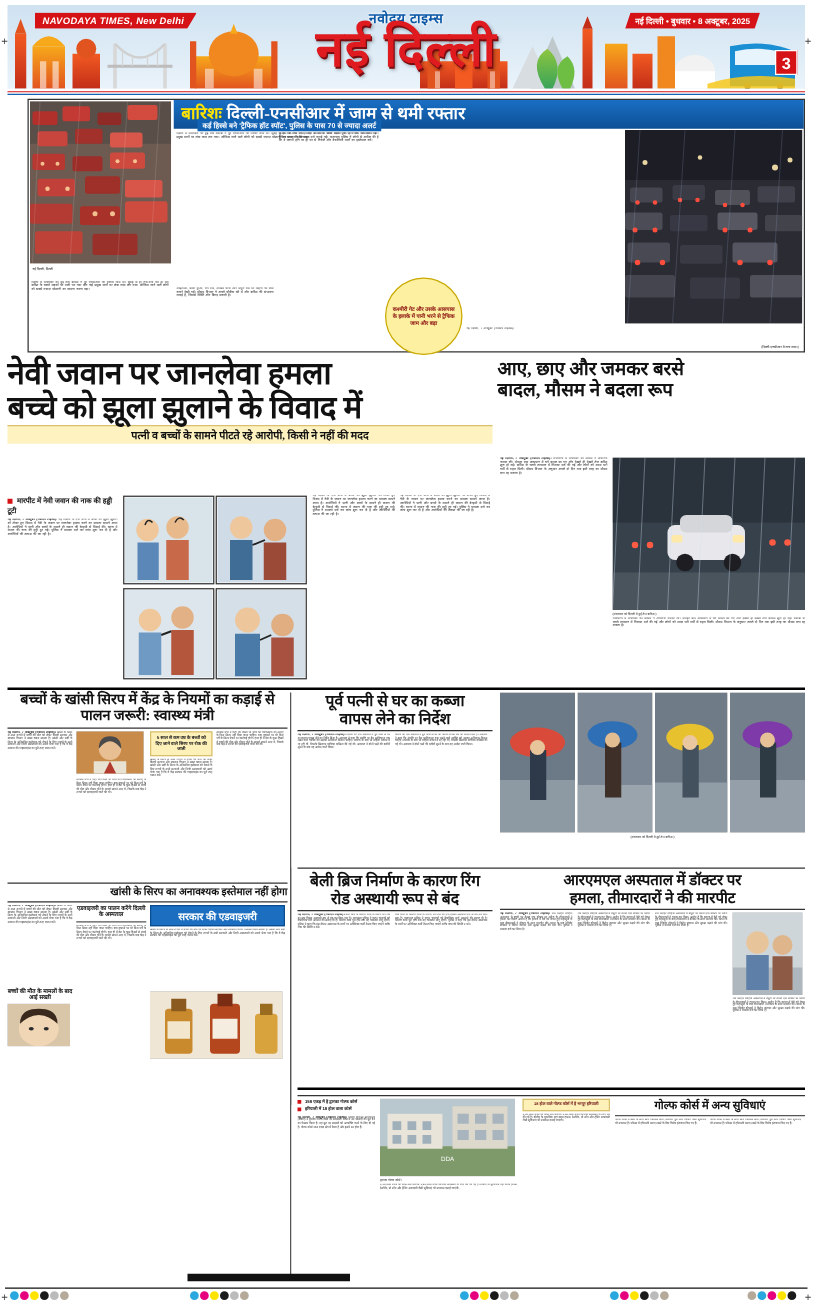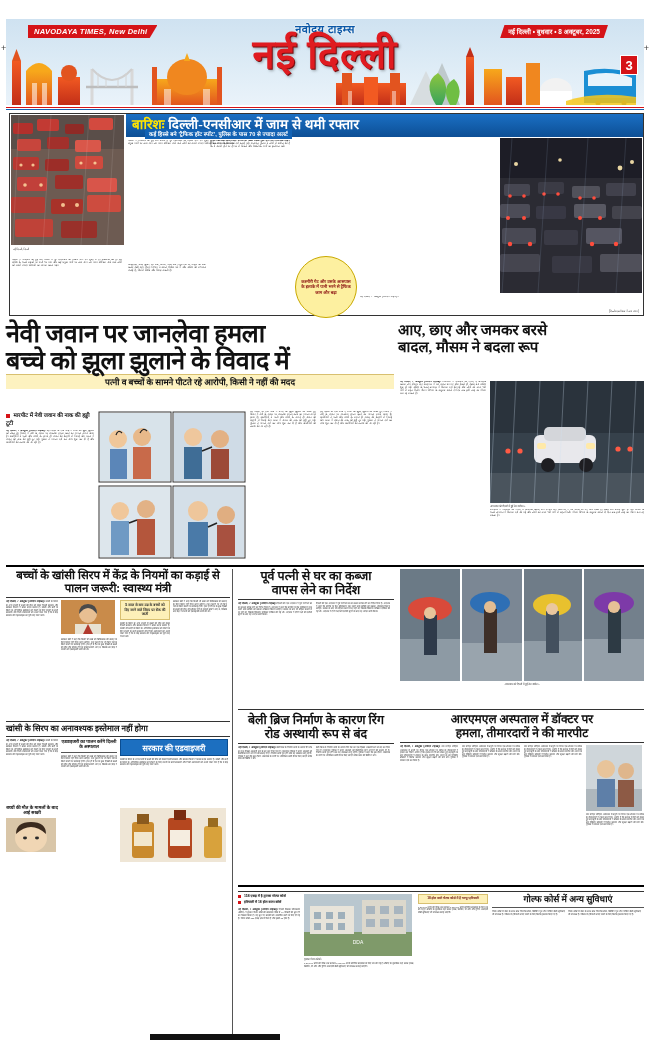--- a/index.html
+++ b/index.html
@@ -6,21 +6,21 @@
   html, body {
     width: 650px; height: 1043px;
     background: #fff;
     font-family: "Liberation Sans", "DejaVu Sans", sans-serif;
     overflow: hidden;
   }
   .page { position: relative; width: 650px; height: 1043px; background: #fff; }
 
   
   .masthead {
-    position: relative; height: 86px; margin: 19px 6px 0 6px;
+    position: relative; height: 67px; margin: 4px 6px 0 6px;
     background: linear-gradient(to bottom,#cfe2f1 0%, #dbeaf5 45%, #eaf3fa 100%);
     overflow: hidden;
   }
   .skyline { position:absolute; bottom:0; left:0; right:0; height:62px; }
   .masthead-brand {
     position:absolute; left:50%; transform:translateX(-50%); top:2px;
     text-align:center; z-index:6;
   }
   .brand-small {
     font-size:11px; font-weight:bold; color:#0a57a6; letter-spacing:.5px;
@@ -56,21 +56,21 @@
   
   .hl { font-family:"Liberation Serif", serif; font-weight:bold; color:#111; }
 
   
   .txt { font-size:2.6px; line-height:2.9px; color:#2a2a2a; text-align:justify;
          word-spacing:.4px; overflow:hidden; }
   .txtsm { font-size:2.3px; line-height:2.6px; color:#333; text-align:justify; overflow:hidden;}
   .byline { font-size:2.7px; font-weight:bold; color:#111; }
 
   
-  .topstory { margin:3px 6px 0 9px; border:1px solid #333; position:relative; height:203px; }
+  .topstory { margin:3px 6px 0 22px; border:1px solid #333; position:relative; height:203px; }
   .ts-band {
     position:absolute; left:116px; right:0; top:0; height:23px;
     background:linear-gradient(to bottom,#1a6fc4,#0d4f95);
   }
   .ts-head {
     position:absolute; left:122px; top:1px; font-size:13.5px; color:#fff;
     font-family:"Liberation Serif",serif; font-weight:bold; letter-spacing:.2px;
   }
   .ts-head .red { color:#ffe400; }
   .ts-sub {
@@ -506,21 +506,21 @@
       <div style="width:50px;">
         <div class="yellowbox" style="font-size:3.6px;line-height:4.6px;color:#222;">5 साल से कम उम्र के बच्चों को दिए जाने वाले सिरप पर रोक की जाती</div>
         <div class="txtsm" style="height:74px;margin-top:2px;">खांसी के सिरप से अन्य राज्यों में बच्चों की मौत को लेकर दिल्ली सरकार और स्वास्थ्य विभाग ने सख्त कदम उठाया है। खांसी और सर्दी के सिरप के अनियमित इस्तेमाल को रोकने के लिए राज्यों के सभी सरकारी और निजी अस्पतालों को अलर्ट भेजा गया है कि वे केंद्र सरकार की गाइडलाइंस का पूरी तरह पालन करें।</div>
       </div>
       <div style="width:54px;">
         <div class="txtsm" style="height:118px;">स्वास्थ्य मंत्री ने कहा कि किसी भी बच्चे को चिकित्सक की सलाह के बिना सिरप नहीं दिया जाना चाहिए। दवा दुकानों पर भी बिना पर्चे के सिरप बेचने पर कार्रवाई होगी। हाल ही में देश के कुछ हिस्सों से बच्चों की मौत और बीमार होने के मामले सामने आए थे, जिसके बाद केंद्र ने राज्यों को एडवाइजरी जारी की थी।</div>
       </div>
     </div>
 
     <div style="border-top:1px solid #333;margin:3px 0 2px;"></div>
-    <div class="hl" style="font-size:8.2px;text-align:left;line-height:10px;">खांसी के सिरप का अनावश्यक इस्तेमाल नहीं होगा</div>
+    <div class="hl" style="font-size:8.2px;text-align:right;line-height:10px;">खांसी के सिरप का अनावश्यक इस्तेमाल नहीं होगा</div>
     <div style="border-top:1px solid #333;margin:2px 0;"></div>
 
     <div style="display:flex;gap:3px;margin-top:1px;">
       <div style="width:52px;">
         <div class="txtsm" style="height:64px;">
           <span class="byline">नई दिल्ली, 7 अक्टूबर (नवोदय टाइम्स)।</span>
           <span>खांसी के सिरप से अन्य राज्यों में बच्चों की मौत को लेकर दिल्ली सरकार और स्वास्थ्य विभाग ने सख्त कदम उठाया है। खांसी और सर्दी के सिरप के अनियमित इस्तेमाल को रोकने के लिए राज्यों के सभी सरकारी और निजी अस्पतालों को अलर्ट भेजा गया है कि वे केंद्र सरकार की गाइडलाइंस का पूरी तरह पालन करें।</span>
         </div>
         <div class="inset-head" style="margin-top:2px;">बच्चों की मौत के मामलों के बाद आई सख्ती</div>
         <div class="photo" style="width:50px;height:34px;margin-top:2px;">

